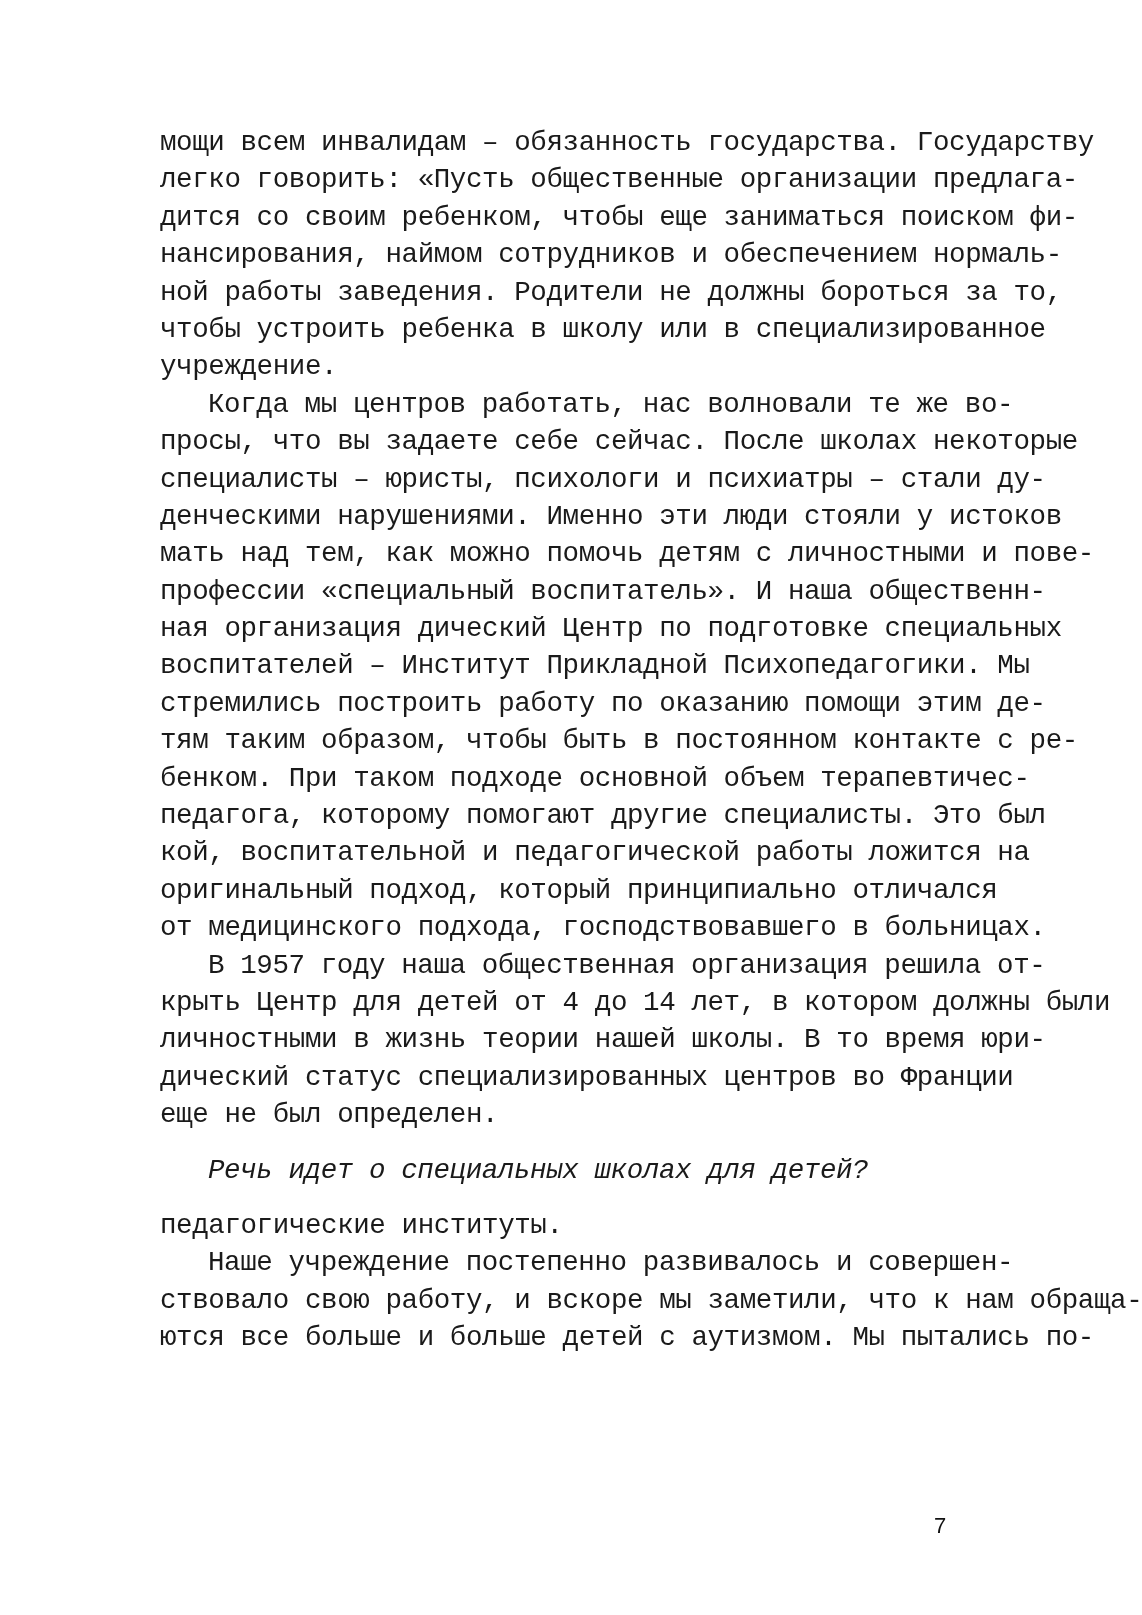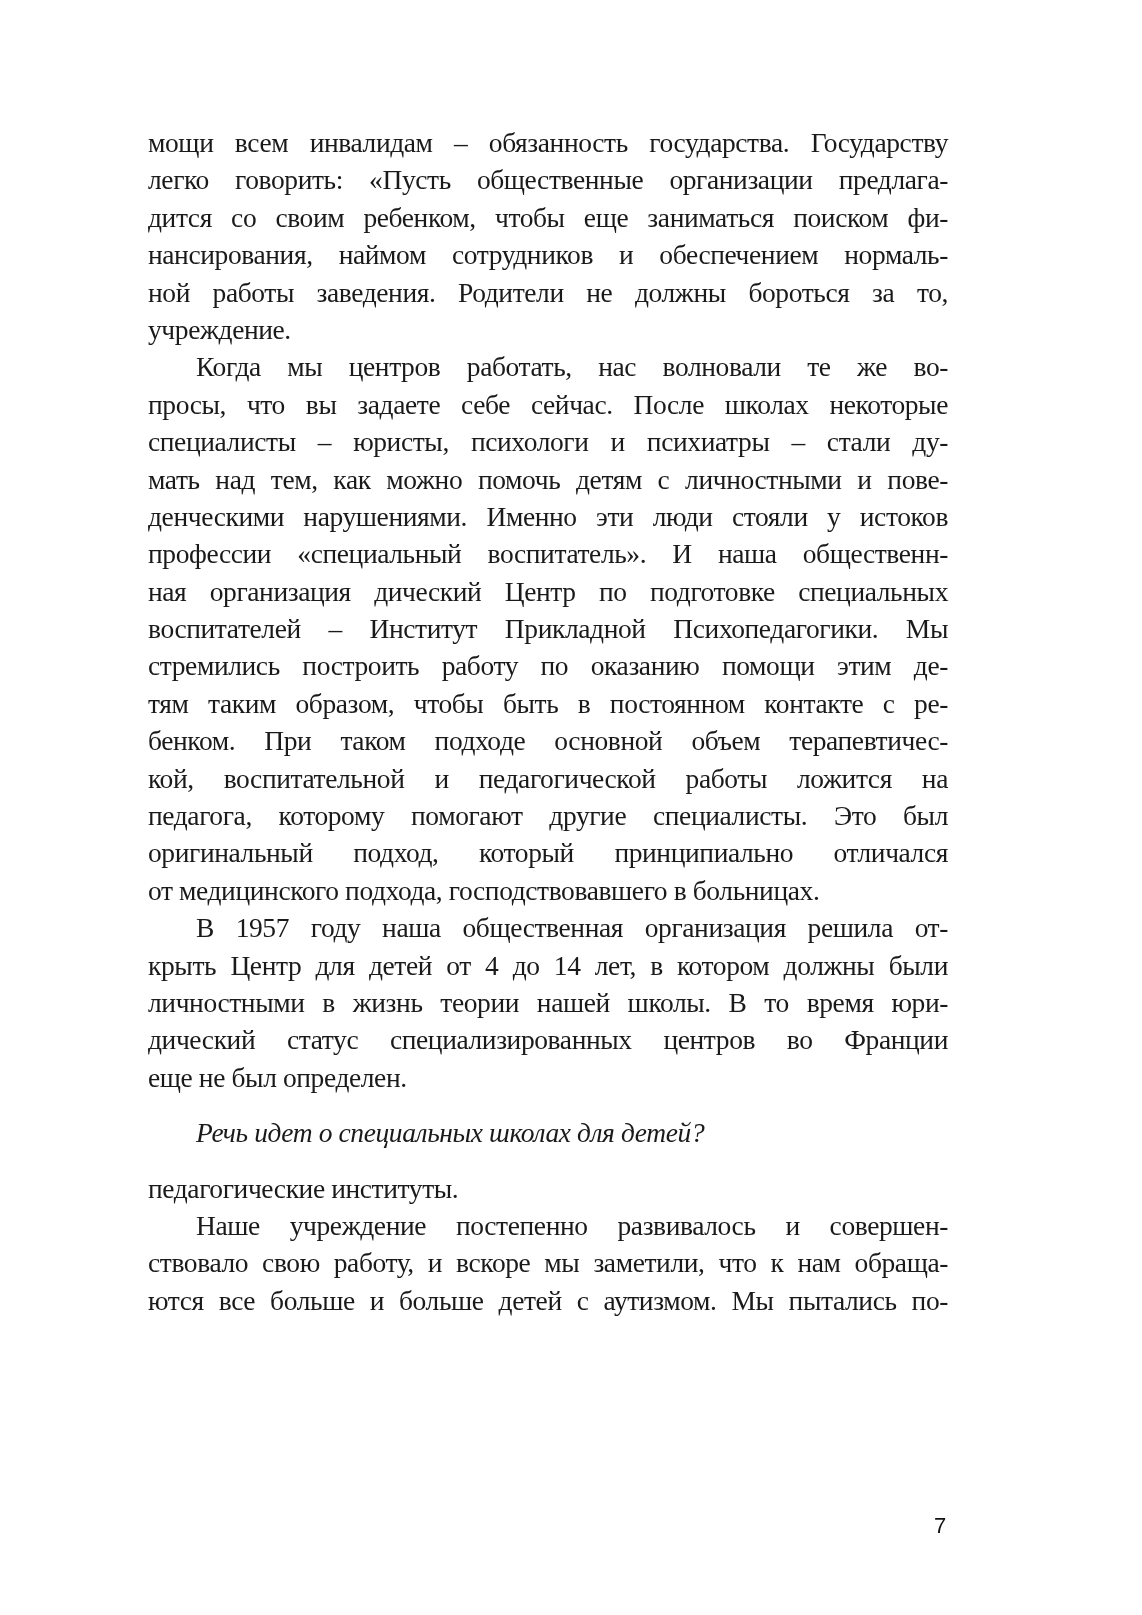--- a/index.html
+++ b/index.html
@@ -9,24 +9,24 @@
     }
     body {
       width: 1142px;
       height: 1615px;
       position: relative;
       overflow: hidden;
       color: #1a1a1a;
     }
     .page {
       position: absolute;
-      left: 148px;
+      left: 160px;
       top: 124px;
       width: 800px;
-      font-family: Liberation Serif, serif;
+      font-family: Liberation Mono, monospace;
       font-size: 27.5px;
       line-height: 37.4px;
       letter-spacing: -0.4px;
     }
     .line {
       display: block;
       white-space: nowrap;
       text-align: justify;
       text-align-last: justify;
       height: 37.4px;
@@ -56,37 +56,38 @@
 <body>
 
 <div class="page">
 
   <div>
     <span class="line">мощи всем инвалидам – обязанность государства. Государству</span>
     <span class="line">легко говорить: «Пусть общественные организации предлага-</span>
     <span class="line">дится со своим ребенком, чтобы еще заниматься поиском фи-</span>
     <span class="line">нансирования, наймом сотрудников и обеспечением нормаль-</span>
     <span class="line">ной работы заведения. Родители не должны бороться за то,</span>
+    <span class="line">чтобы устроить ребенка в школу или в специализированное</span>
     <span class="line last">учреждение.</span>
   </div>
 
   <div>
     <span class="line indent">Когда мы центров работать, нас волновали те же во-</span>
     <span class="line">просы, что вы задаете себе сейчас. После школах некоторые</span>
     <span class="line">специалисты – юристы, психологи и психиатры – стали ду-</span>
+    <span class="line">денческими нарушениями. Именно эти люди стояли у истоков</span>
     <span class="line">мать над тем, как можно помочь детям с личностными и пове-</span>
-    <span class="line">денческими нарушениями. Именно эти люди стояли у истоков</span>
     <span class="line">профессии «специальный воспитатель». И наша общественн-</span>
     <span class="line">ная организация дический Центр по подготовке специальных</span>
     <span class="line">воспитателей – Институт Прикладной Психопедагогики. Мы</span>
     <span class="line">стремились построить работу по оказанию помощи этим де-</span>
     <span class="line">тям таким образом, чтобы быть в постоянном контакте с ре-</span>
     <span class="line">бенком. При таком подходе основной объем терапевтичес-</span>
+    <span class="line">педагога, которому помогают другие специалисты. Это был</span>
     <span class="line">кой, воспитательной и педагогической работы ложится на</span>
-    <span class="line">педагога, которому помогают другие специалисты. Это был</span>
     <span class="line">оригинальный подход, который принципиально отличался</span>
     <span class="line last">от медицинского подхода, господствовавшего в больницах.</span>
   </div>
 
   <div>
     <span class="line indent">В 1957 году наша общественная организация решила от-</span>
     <span class="line">крыть Центр для детей от 4 до 14 лет, в котором должны были</span>
     <span class="line">личностными в жизнь теории нашей школы. В то время юри-</span>
     <span class="line">дический статус специализированных центров во Франции</span>
     <span class="line last">еще не был определен.</span>

